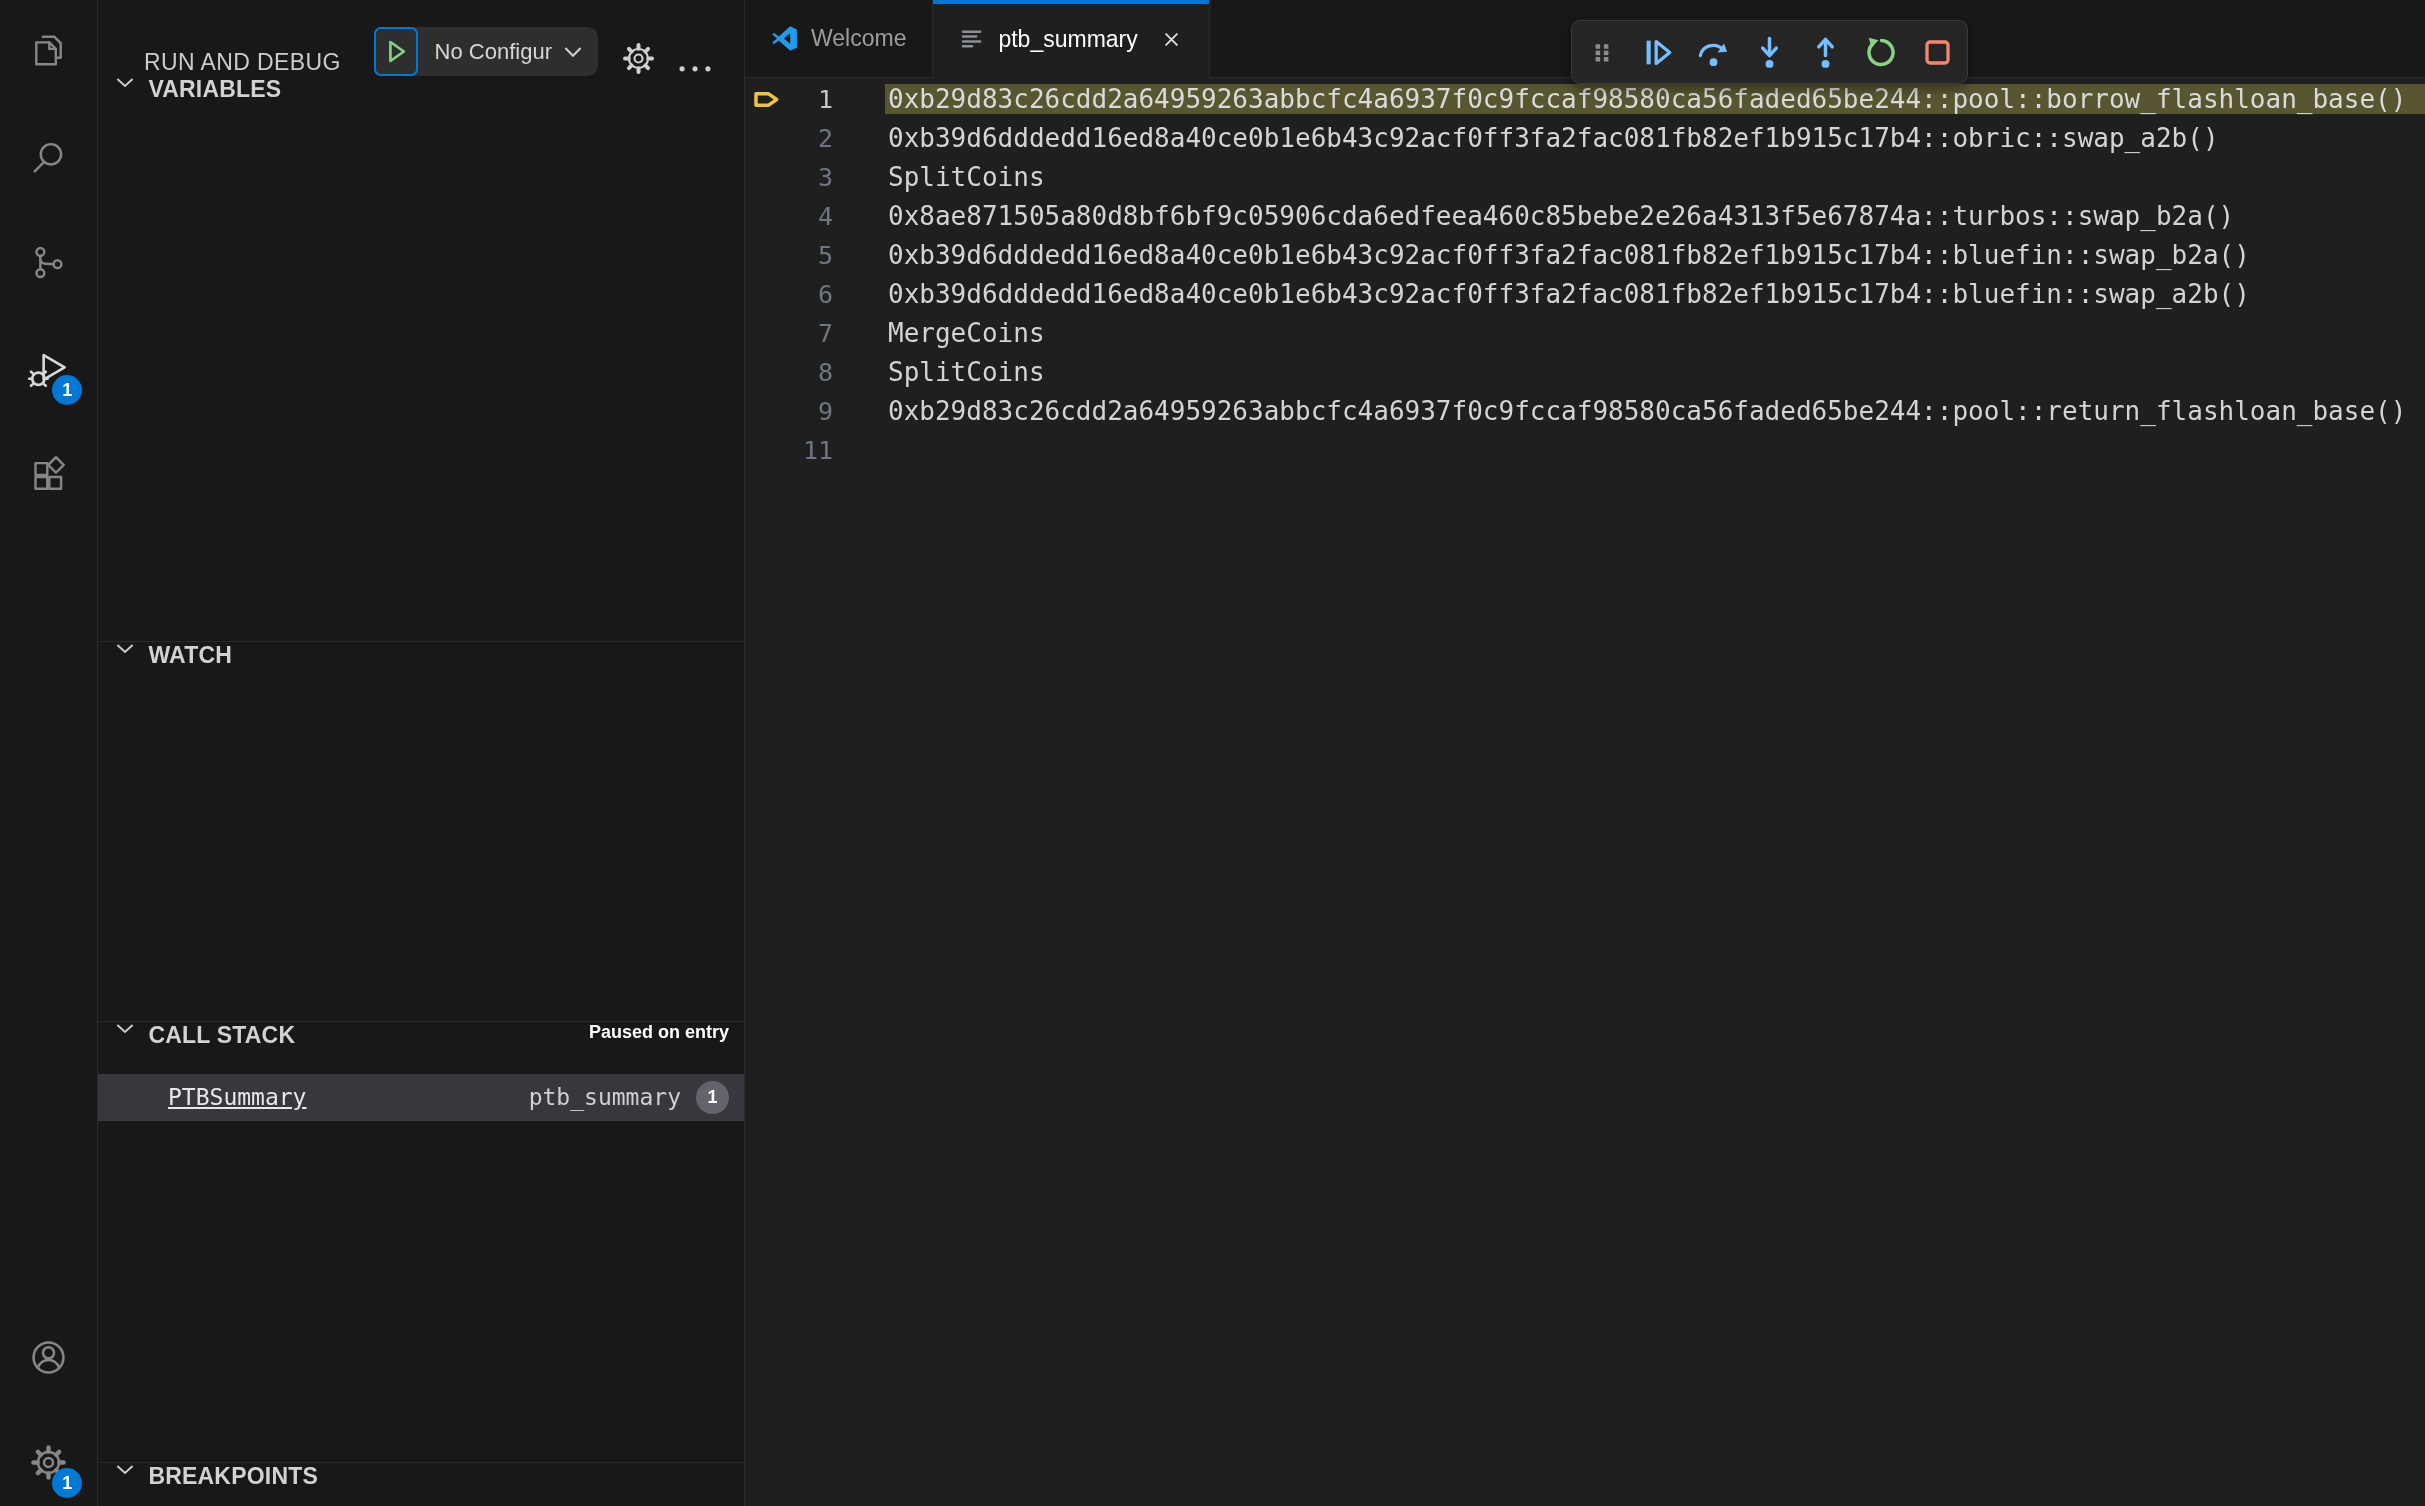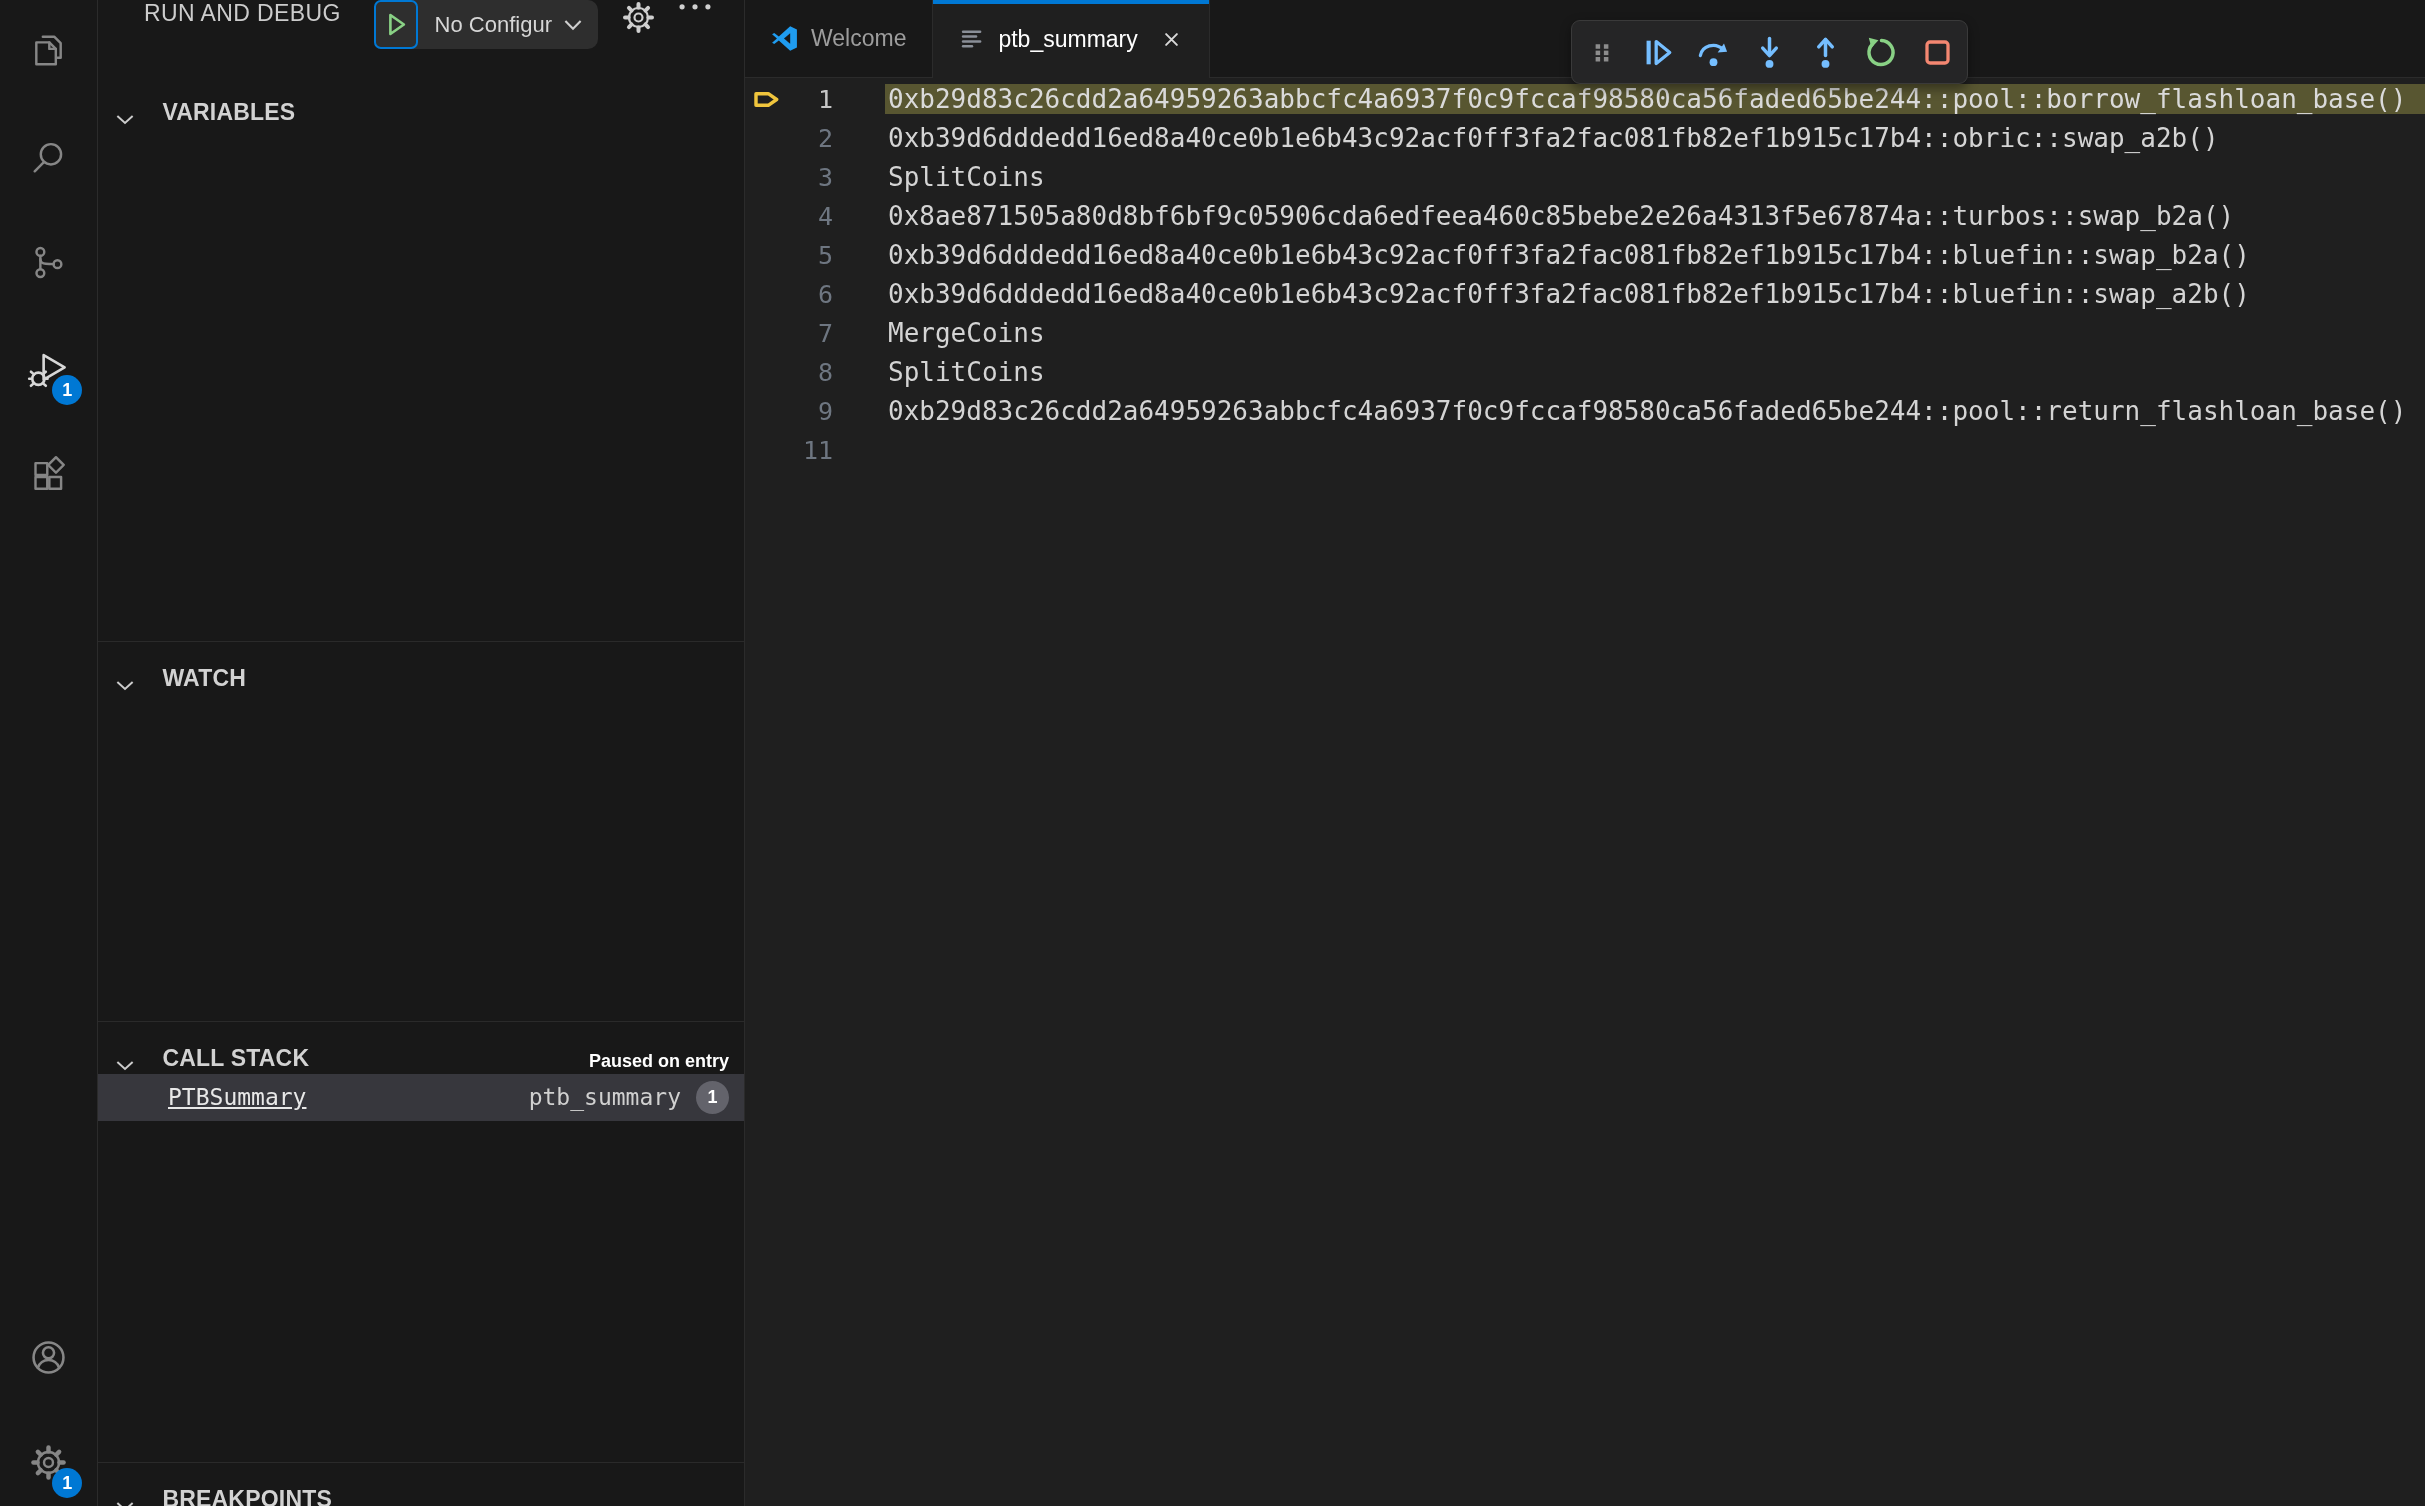--- a/index.html
+++ b/index.html
@@ -14,39 +14,39 @@
              display: flex; align-items: center; justify-content: center; cursor: pointer; }
   .ab-item svg { stroke: #868686; }
   .ab-item.active svg { stroke: #d7d7d7; }
   .ab-badge { position: absolute; right: 13.7px; bottom: 6px; min-width: 30px; height: 30px;
               background: #0078d4; border-radius: 50%; color: #fff; font-size: 18px; font-weight: 700;
               display: flex; align-items: center; justify-content: center; }
 
   
   .sidebar { width: 647px; height: 100%; background: #181818; border-right: 1.5px solid #2b2b2b;
              flex: none; display: flex; flex-direction: column; color: #cccccc; }
-  .sb-header { height: 76px; flex: none; display: flex; align-items: flex-start; padding: 0 27px 0 46px; }
+  .sb-header { height: 76px; flex: none; display: flex; align-items: flex-end; padding: 0 27px 0 46px; }
   .sb-title { font-size: 23px; letter-spacing: 0.4px; color: #cccccc; white-space: nowrap; }
   .cfg-dropdown { margin-left: 33px; height: 49px; display: flex; align-items: stretch;
                   background: #2e2e2e; border-radius: 10px; overflow: visible; cursor: pointer; }
   .cfg-play { width: 44px; border: 2.3px solid #0078d4; border-radius: 6.8px; background: #2e2e2e;
               display: flex; align-items: center; justify-content: center; flex: none; }
   .cfg-label { display: flex; align-items: center; gap: 10.6px; padding: 0 15px 0 16.7px;
                font-size: 22px; color: #d6d6d6; white-space: nowrap; }
   .sb-gear { margin-left: 23px; cursor: pointer; display: flex; align-items: center; }
   .sb-dots { margin-left: 20px; cursor: pointer; display: flex; align-items: center; }
 
   .sb-section { display: flex; flex-direction: column; }
   .sb-section + .sb-section { border-top: 1.5px solid #2a2a2a; }
   .sec-variables   { height: 565px; flex: none; }
   .sec-watch       { height: 380px; flex: none; }
   .sec-callstack   { height: 441px; flex: none; }
   .sec-breakpoints { flex: 1; }
-  .sec-header { height: 50px; flex: none; display: flex; align-items: flex-end;
-                padding: 0 15px 0 17.4px; gap: 27px; cursor: pointer; }
+  .sec-header { height: 50px; flex: none; display: flex; align-items: flex-start;
+                padding: 0 15px 0 17.4px; gap: 13px; cursor: pointer; }
   .sec-label { font-size: 23px; font-weight: 700; color: #d2d2d2; letter-spacing: 0.2px; white-space: nowrap; }
   .sec-status { margin-left: auto; font-size: 18px; font-weight: 700; color: #ffffff; white-space: nowrap; }
 
   .frame-row { height: 47px; margin-top: 1.5px; background: #37373d; display: flex; align-items: center;
                padding: 0 15px 0 70px; cursor: pointer; }
   .frame-name { font-family: "DejaVu Sans Mono", monospace; font-size: 23px; color: #e8e8e8; text-decoration: underline; }
   .frame-source { margin-left: auto; font-family: "DejaVu Sans Mono", monospace; font-size: 23px; color: #d0d0d0; }
   .frame-badge { margin-left: 15px; min-width: 33px; height: 33px; border-radius: 50%;
                  background: #63636b; color: #fff; font-size: 18px; font-weight: 700;
                  display: flex; align-items: center; justify-content: center; }

